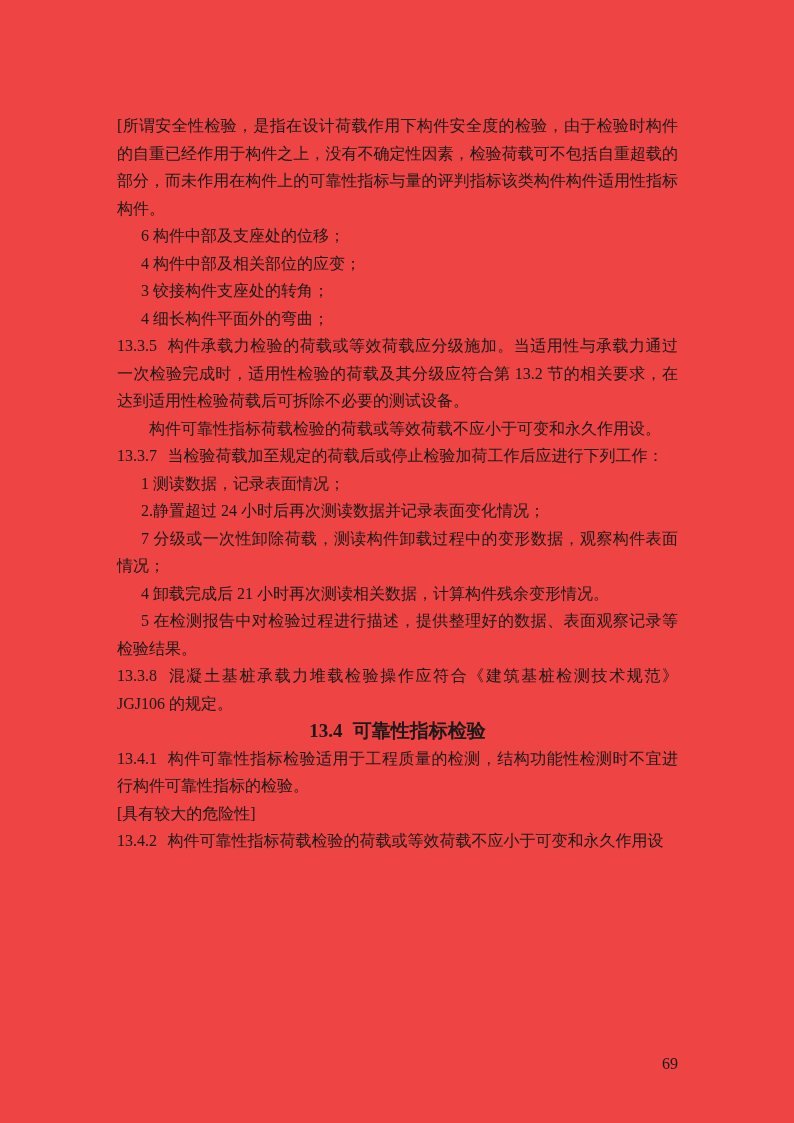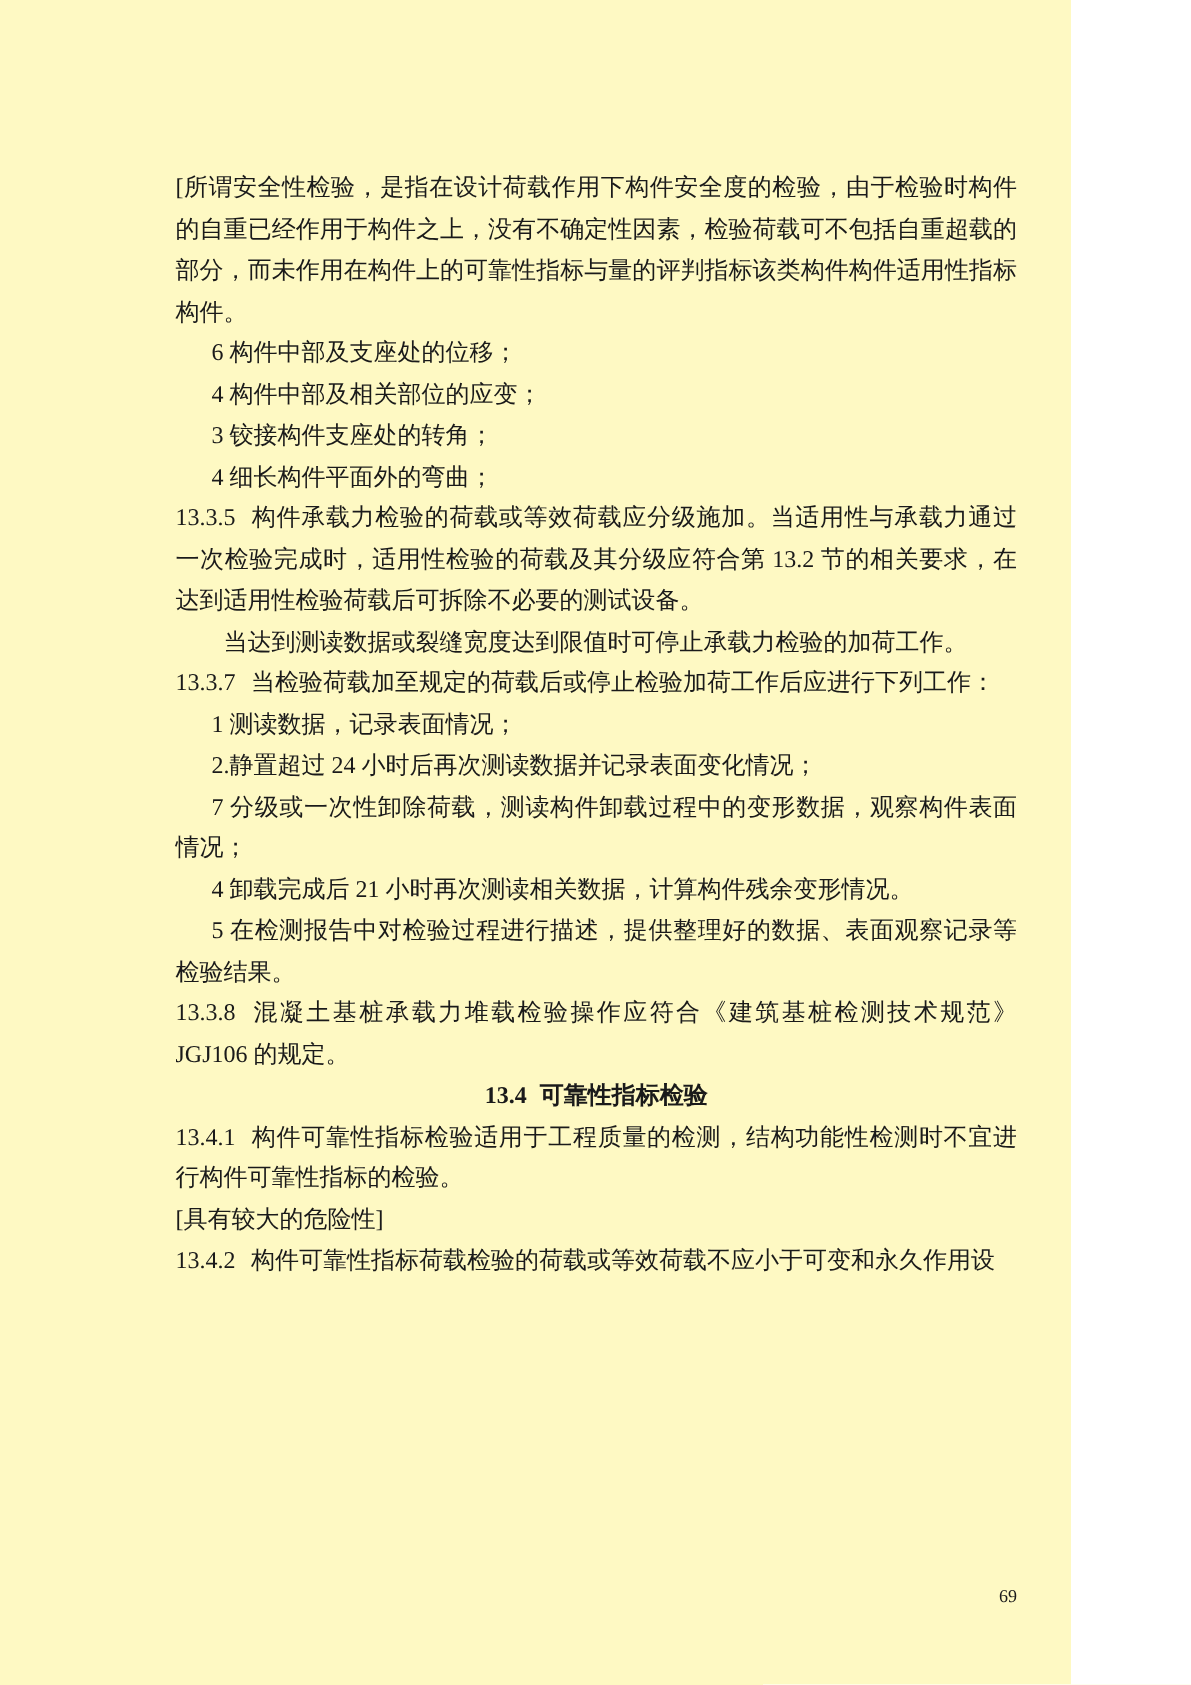--- a/index.html
+++ b/index.html
@@ -2,23 +2,23 @@
 <html><head>
 <meta charset="utf-8">
 <style>
   html, body {
     margin: 0;
     padding: 0;
     background: #ffffff;
   }
   .page {
     position: relative;
-    width: 714px;
+    width: 794px;
     height: 1123px;
-    background: #fef9c3;
+    background: #ef4444;
     overflow: hidden;
     font-family: "Liberation Serif", "DejaVu Serif", serif;
     color: #1a1a1a;
   }
   .content {
     position: absolute;
     left: 117px;
     top: 112px;
     width: 561px;
     font-size: 16px;
@@ -29,53 +29,53 @@
   .intro { margin: 0; }
   .para { margin-top: 9px; }
   .num { margin-right: 0.65em; white-space: nowrap; }
   .item { text-indent: 1.5em; }
   .note-indent { text-indent: 2em; }
   .section-heading {
     margin-top: 14px;
     margin-bottom: 17px;
     text-align: center;
     font-weight: bold;
-    font-size: 16px;
+    font-size: 19px;
     text-indent: 0;
   }
   .section-heading .num { margin-right: 0.55em; }
   .bracket-note { margin: 0; }
   .page-number {
     position: absolute;
     top: 1054px;
     left: 117px;
     width: 561px;
     text-align: right;
-    font-size: 12px;
+    font-size: 16px;
     line-height: 20px;
     color: #1a1a1a;
   }
 </style>
 </head>
 <body>
 
 <div class="page">
   <div class="content">
 
     <p class="intro">[所谓安全性检验，是指在设计荷载作用下构件安全度的检验，由于检验时构件的自重已经作用于构件之上，没有不确定性因素，检验荷载可不包括自重超载的部分，而未作用在构件上的可靠性指标与量的评判指标该类构件构件适用性指标构件。</p>
 
 
     <p class="item">6 构件中部及支座处的位移；</p>
     <p class="item">4 构件中部及相关部位的应变；</p>
     <p class="item">3 铰接构件支座处的转角；</p>
     <p class="item">4 细长构件平面外的弯曲；</p>
 
     <p class="para"><span class="num">13.3.5</span><span>构件承载力检验的荷载或等效荷载应分级施加。当适用性与承载力通过一次检验完成时，适用性检验的荷载及其分级应符合第 13.2 节的相关要求，在达到适用性检验荷载后可拆除不必要的测试设备。</span></p>
 
-    <p class="note-indent">当达到测读数据或裂缝宽度达到限值时可停止承载力检验的加荷工作。</p>
+    <p class="note-indent">构件可靠性指标荷载检验的荷载或等效荷载不应小于可变和永久作用设。</p>
 
     <p class="para"><span class="num">13.3.7</span><span>当检验荷载加至规定的荷载后或停止检验加荷工作后应进行下列工作：</span></p>
 
     <p class="item">1 测读数据，记录表面情况；</p>
     <p class="item">2.静置超过 24 小时后再次测读数据并记录表面变化情况；</p>
     <p class="item">7 分级或一次性卸除荷载，测读构件卸载过程中的变形数据，观察构件表面情况；</p>
     <p class="item">4 卸载完成后 21 小时再次测读相关数据，计算构件残余变形情况。</p>
     <p class="item">5 在检测报告中对检验过程进行描述，提供整理好的数据、表面观察记录等检验结果。</p>
 
     <p><span class="num">13.3.8</span><span>混凝土基桩承载力堆载检验操作应符合《建筑基桩检测技术规范》JGJ106 的规定。</span></p>

